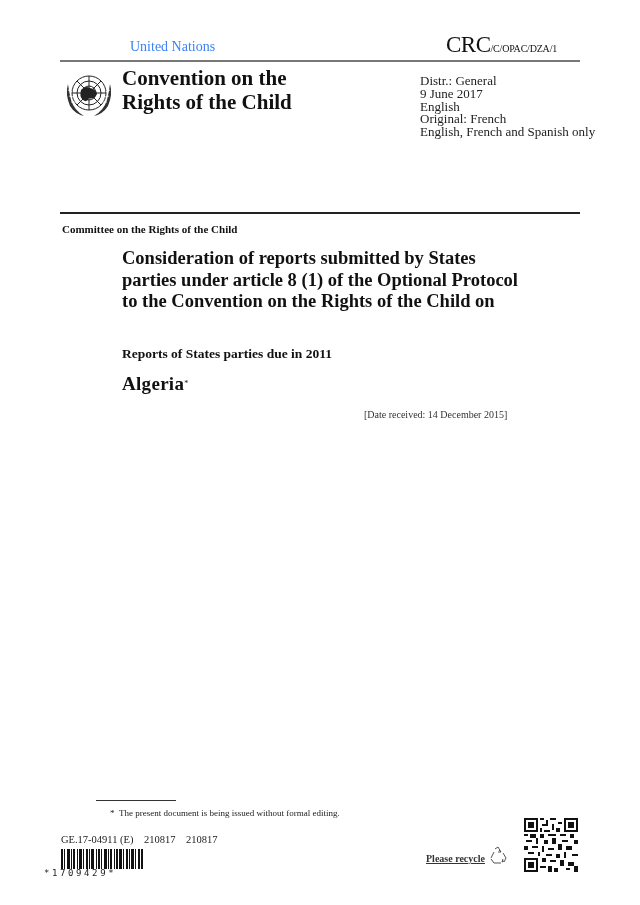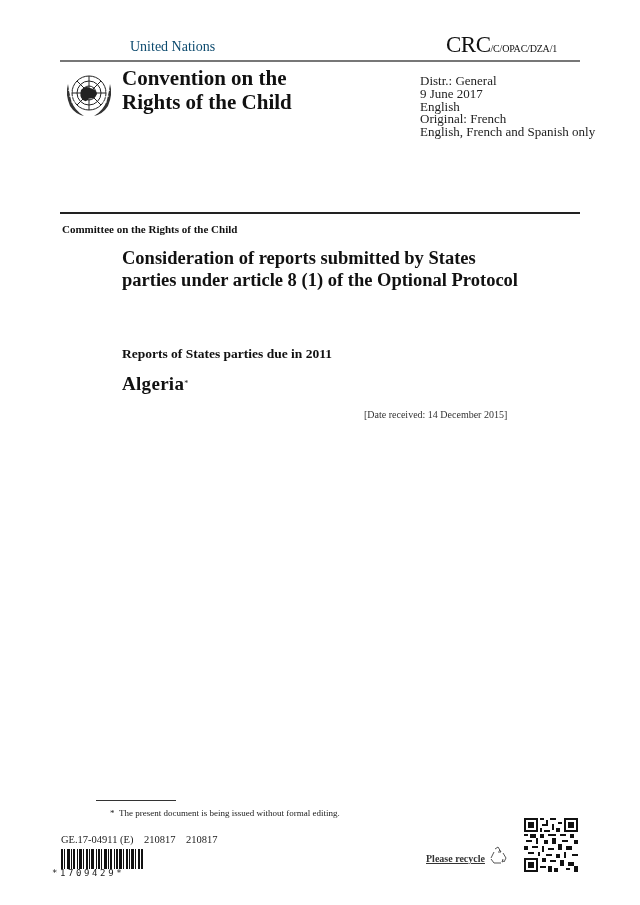--- a/index.html
+++ b/index.html
@@ -1,41 +1,41 @@
 <!DOCTYPE html>
 <html><head>
 <meta charset="utf-8">
 <style>
   html, body { margin: 0; padding: 0; background: #ffffff; }
   body {
     width: 640px; height: 905px; position: relative; overflow: hidden;
     font-family: "Liberation Serif", "DejaVu Serif", serif; color: #111;
   }
   .abs { position: absolute; }
-  .un-label { left: 130px; top: 39px; font-size: 14px; color: #0c4a6e; }
+  .un-label { left: 130px; top: 39px; font-size: 14px; color: #3b82f6; }
   .symbol { left: 446px; top: 32px; white-space: nowrap; }
   .symbol .big { font-size: 23px; letter-spacing: -0.5px; }
   .symbol .small { font-size: 10px; letter-spacing: -0.2px; }
   .rule-top { left: 60px; top: 60px; width: 520px; height: 2px; background: #777; }
   .emblem { left: 62px; top: 66px; width: 54px; height: 54px; }
   .title { left: 122px; top: 66px; font-size: 21px; font-weight: bold; line-height: 24px; color: #111; }
   .distr { left: 420px; top: 75px; font-size: 13px; line-height: 12.8px; color: #222; }
   .rule-bottom { left: 60px; top: 212px; width: 520px; height: 2px; background: #222; }
   .committee { left: 62px; top: 223px; font-size: 11px; font-weight: bold; color: #111; }
   .heading { left: 122px; top: 248px; font-size: 18.5px; font-weight: bold; line-height: 21.5px; color: #111; width: 440px; }
   .subheading { left: 122px; top: 346px; font-size: 13.5px; font-weight: bold; color: #111; }
   .country { left: 122px; top: 373px; font-size: 19px; font-weight: bold; color: #111; letter-spacing: 0.3px; }
   .country sup { font-size: 8px; font-weight: normal; vertical-align: 4px; }
   .date-received { left: 364px; top: 409px; font-size: 10px; color: #333; }
   .fn-rule { left: 96px; top: 800px; width: 80px; height: 1px; background: #333; }
   .footnote { left: 110px; top: 808px; font-size: 9px; color: #222; }
   .job { left: 61px; top: 834px; font-size: 10.5px; color: #222; white-space: pre; }
   .barcode { left: 61px; top: 849px; width: 88px; height: 20px; display: flex; gap: 0; }
   .barcode span { display: block; height: 100%; background: #111; }
-  .barcode-text { left: 52px; top: 868px; font-family: "DejaVu Sans Mono", monospace; font-size: 9px; letter-spacing: 2.6px; color: #222; text-align: center; }
+  .barcode-text { left: 44px; top: 868px; font-family: "DejaVu Sans Mono", monospace; font-size: 9px; letter-spacing: 2.6px; color: #222; text-align: center; }
   .recycle { left: 426px; top: 853px; font-size: 10px; font-weight: bold; color: #333; text-decoration: underline; }
   .recycle-icon { left: 487px; top: 845px; width: 22px; height: 22px; }
   .qr { left: 524px; top: 818px; width: 54px; height: 54px; }
 </style>
 </head>
 <body>
 
 <div class="abs un-label">United Nations</div>
 
 <div class="abs symbol">
@@ -84,20 +84,21 @@
   <div>English, French and Spanish only</div>
 </div>
 
 <div class="abs rule-bottom"></div>
 
 <div class="abs committee">Committee on the Rights of the Child</div>
 
 <div class="abs heading">
   <div>Consideration of reports submitted by States</div>
   <div>parties under article 8 (1) of the Optional Protocol</div>
+  <div>to the Convention on the Rights of the Child on</div>
 </div>
 
 <div class="abs subheading">Reports of States parties due in 2011</div>
 
 <div class="abs country">
   <span>Algeria</span><sup>*</sup>
 </div>
 
 <div class="abs date-received">[Date received: 14 December 2015]</div>
 

